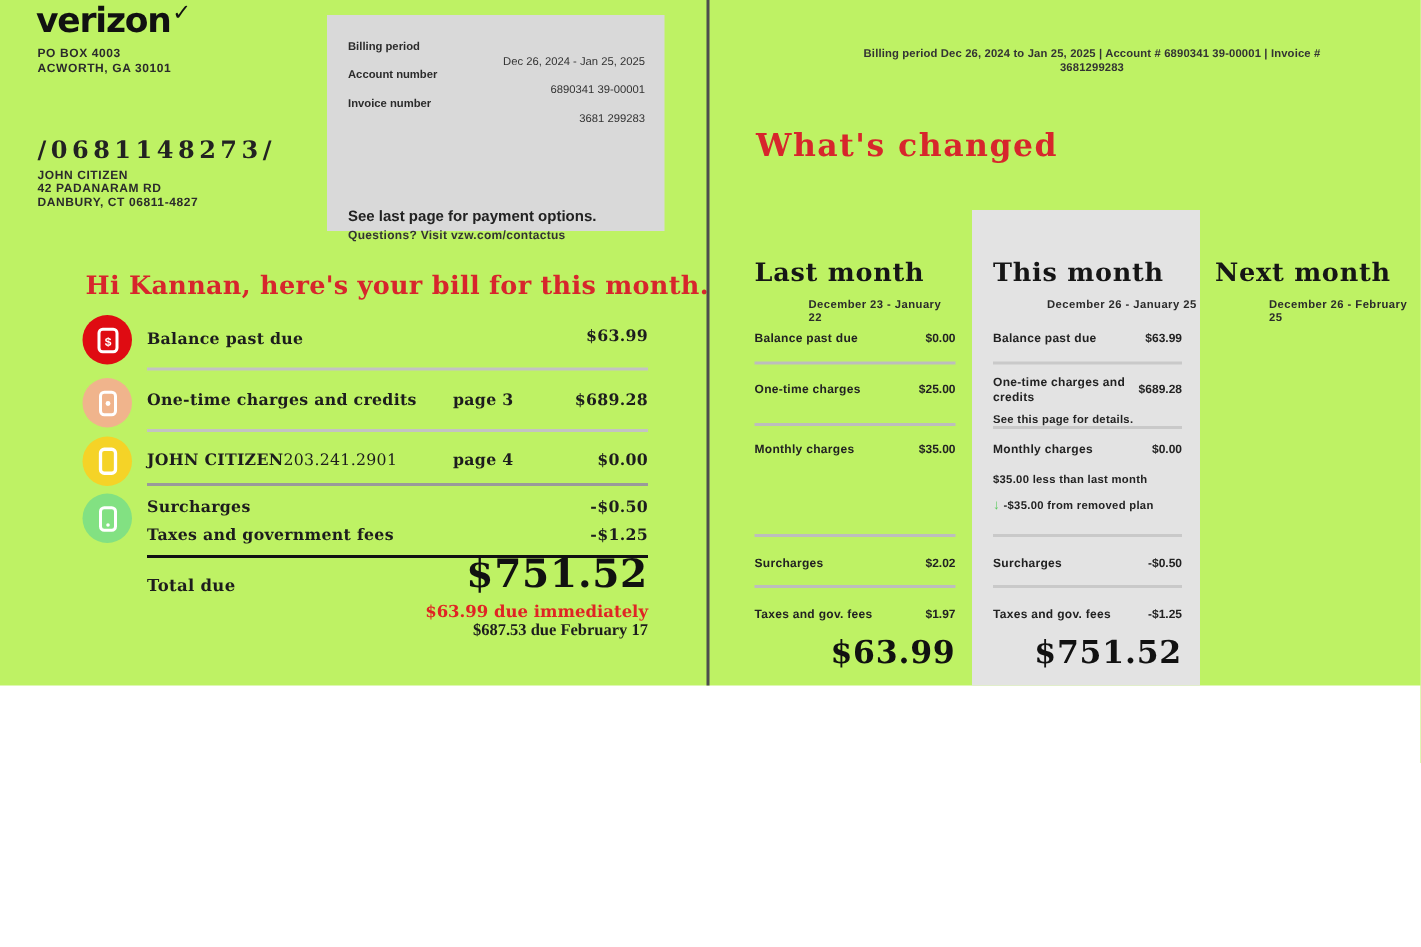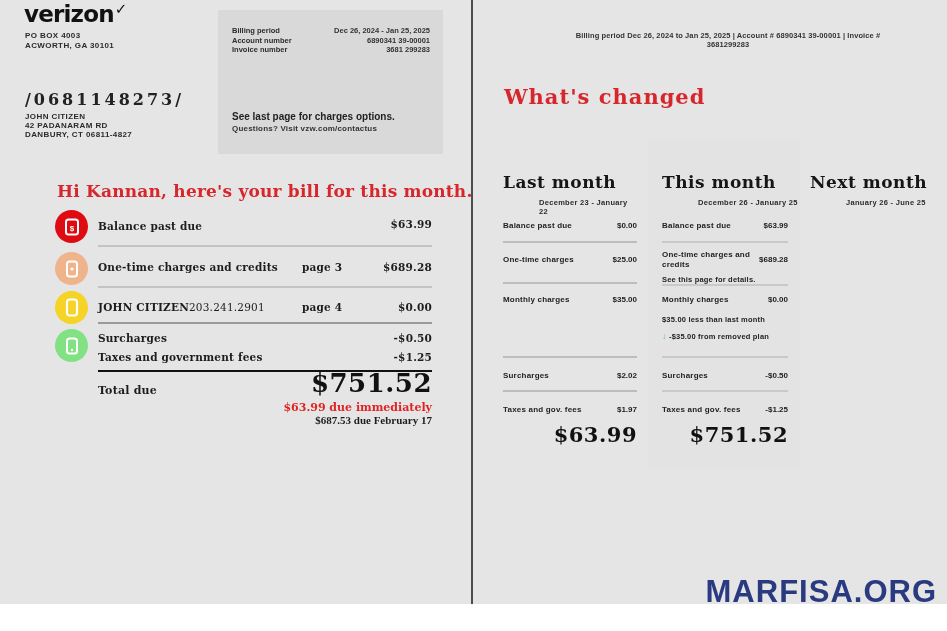--- a/index.html
+++ b/index.html
@@ -1,37 +1,37 @@
 <!DOCTYPE html>
 <html><head>
 <meta charset="utf-8">
 <style>
   * { margin:0; padding:0; box-sizing:border-box; }
   body { background:#fff; }
   .sheet {
-    position:relative; width:947px; height:604px; background:#e5e5e5; overflow:hidden;
+    position:relative; width:947px; height:457px; background:#bef264; overflow:hidden;
     font-family:"Liberation Sans", sans-serif; color:#1a1a1a;
   }
   .abs { position:absolute; }
 
   
   .divider { position:absolute; left:471px; top:0; width:2px; height:631px; background:#4d4d4d; }
 
   
   .logo { left:24px; top:1px; font-family:"DejaVu Sans", sans-serif; font-weight:bold; font-size:23px; letter-spacing:-0.8px; color:#111; }
   .logo .check { font-size:15px; font-weight:normal; position:relative; top:-8px; left:1px; }
 
   .addr { font-size:8px; font-weight:bold; line-height:10px; letter-spacing:0.4px; color:#2b2b2b; }
   .sender { left:25px; top:31px; }
   .routing { left:25px; top:90px; font-family:"DejaVu Serif", serif; font-weight:bold; font-size:16px; letter-spacing:3px; color:#222; }
   .recipient { left:25px; top:112px; line-height:9px; }
 
   .infobox { left:218px; top:10px; width:225px; height:144px; background:#d9d9d9; padding:16px 13px 0 14px; }
-  .ib-row { display:flex; justify-content:space-between; font-size:7.5px; font-weight:bold; line-height:9.5px; color:#2b2b2b; }
-  .ib-row .val { font-weight:bold; color:#333; text-align:right; }
+  .ib-row { display:flex; justify-content:space-between; font-size:7.5px; font-weight:bold; line-height:9.5px; color:#2b2b2b;flex-direction:column; }
+  .ib-row .val { font-weight:normal; color:#333; text-align:right; }
   .ib-pay { margin-top:56px; font-size:10px; font-weight:bold; color:#222; }
   .ib-q { margin-top:2px; font-size:8px; font-weight:bold; color:#333; letter-spacing:0.2px; }
 
   .greeting { left:57px; top:181px; font-family:"DejaVu Serif", serif; font-weight:bold; font-size:17px; color:#d7262c; letter-spacing:0.2px; }
 
   .summary { left:55px; top:208px; width:377px; height:230px; }
   .summary .serif { font-family:"DejaVu Serif", serif; font-weight:bold; font-size:10.5px; color:#1d1d1d; letter-spacing:0.2px; }
   .circle { position:absolute; width:33px; height:33px; border-radius:50%; display:flex; align-items:center; justify-content:center; }
   .sep { position:absolute; left:43px; right:0; height:2px; background:#c3c3c3; }
   .amt { position:absolute; right:0; text-align:right; }
@@ -100,21 +100,21 @@
       <span class="val">Dec 26, 2024 - Jan 25, 2025</span>
     </div>
     <div class="ib-row">
       <span>Account number</span>
       <span class="val">6890341 39-00001</span>
     </div>
     <div class="ib-row">
       <span>Invoice number</span>
       <span class="val">3681 299283</span>
     </div>
-    <div class="ib-pay">See last page for charges options.</div>
+    <div class="ib-pay">See last page for payment options.</div>
     <div class="ib-q">Questions? Visit vzw.com/contactus</div>
   </div>
 
   <div class="abs greeting">Hi Kannan, here's your bill for this month.</div>
 
   <div class="abs summary">
 
     <span class="circle" style="left:0; top:2px; background:#df0b12;">
       <svg width="16" height="18" viewBox="0 0 16 18">
           <rect x="2" y="1.5" width="12" height="15" rx="2.5" fill="none" stroke="#fff" stroke-width="2"></rect>
@@ -220,21 +220,21 @@
     <div class="csep" style="top:250px;"></div>
 
     <span class="rlabel" style="top:265px;">Taxes and gov. fees</span>
     <span class="rval" style="top:265px;">-$1.25</span>
 
     <div class="col-total" style="top:282px; right:12px;">$751.52</div>
   </div>
 
   <div class="col col3">
     <div class="col-title">Next month</div>
-    <div class="col-date">January 26 - June 25</div>
+    <div class="col-date">December 26 - February 25</div>
   </div>
 
   <div class="abs brand">
     <span class="text"><span class="w-light">MAR</span><span class="w-bold">FISA.ORG</span>
       <span class="underline" style="display:block;"></span>
     </span>
   </div>
 
 </div>
 

